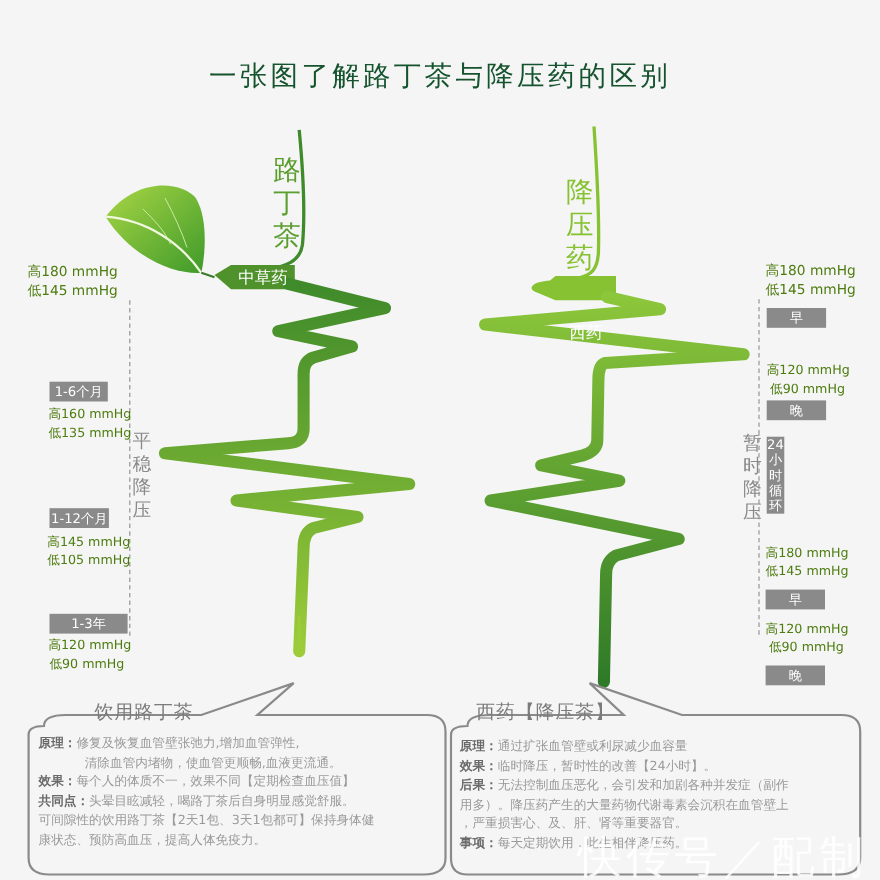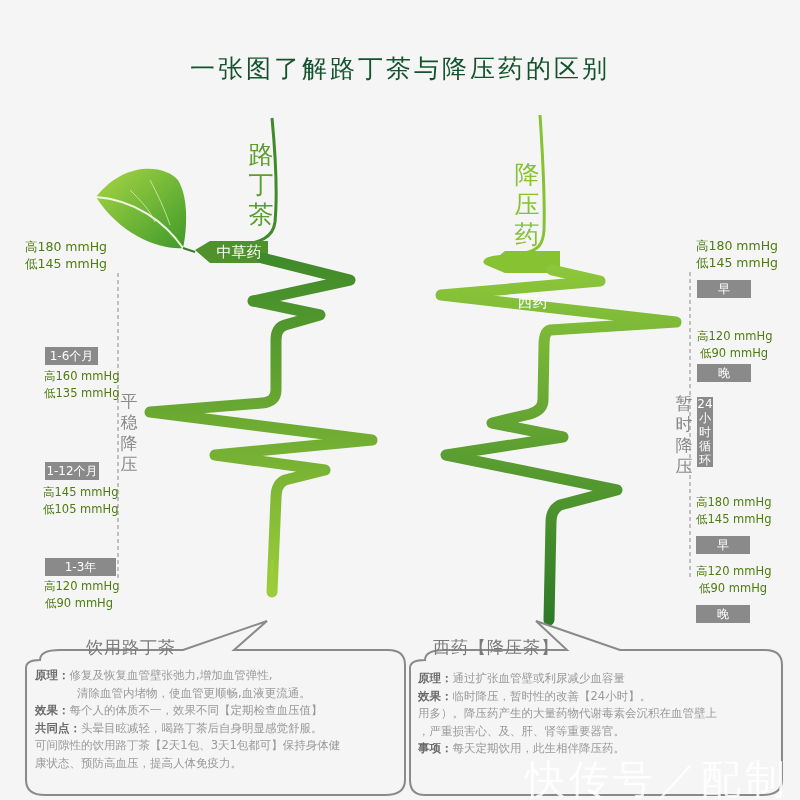--- a/index.html
+++ b/index.html
@@ -151,18 +151,19 @@
   <div style="padding-left:42px;"><span>清除血管内堵物，使血管更顺畅,血液更流通。</span></div>
   <div><b>效果：</b><span>每个人的体质不一，效果不同【定期检查血压值】</span></div>
   <div><b>共同点：</b><span>头晕目眩减轻，喝路丁茶后自身明显感觉舒服。</span></div>
   <div><span>可间隙性的饮用路丁茶【2天1包、3天1包都可】保持身体健</span></div>
   <div><span>康状态、预防高血压，提高人体免疫力。</span></div>
 </div>
 
 <div class="btext" style="left:418px;top:670px;width:360px;">
   <div><b>原理：</b><span>通过扩张血管壁或利尿减少血容量</span></div>
   <div><b>效果：</b><span>临时降压，暂时性的改善【24小时】。</span></div>
+  <div><b>后果：</b><span>无法控制血压恶化，会引发和加剧各种并发症（副作</span></div>
   <div><span>用多）。降压药产生的大量药物代谢毒素会沉积在血管壁上</span></div>
   <div><span>，严重损害心、及、肝、肾等重要器官。</span></div>
   <div><b>事项：</b><span>每天定期饮用，此生相伴降压药。</span></div>
 </div>
 
 <div class="wm" style="left:525px;top:752px;">快传号／配制茶</div>
 
 </body></html>

